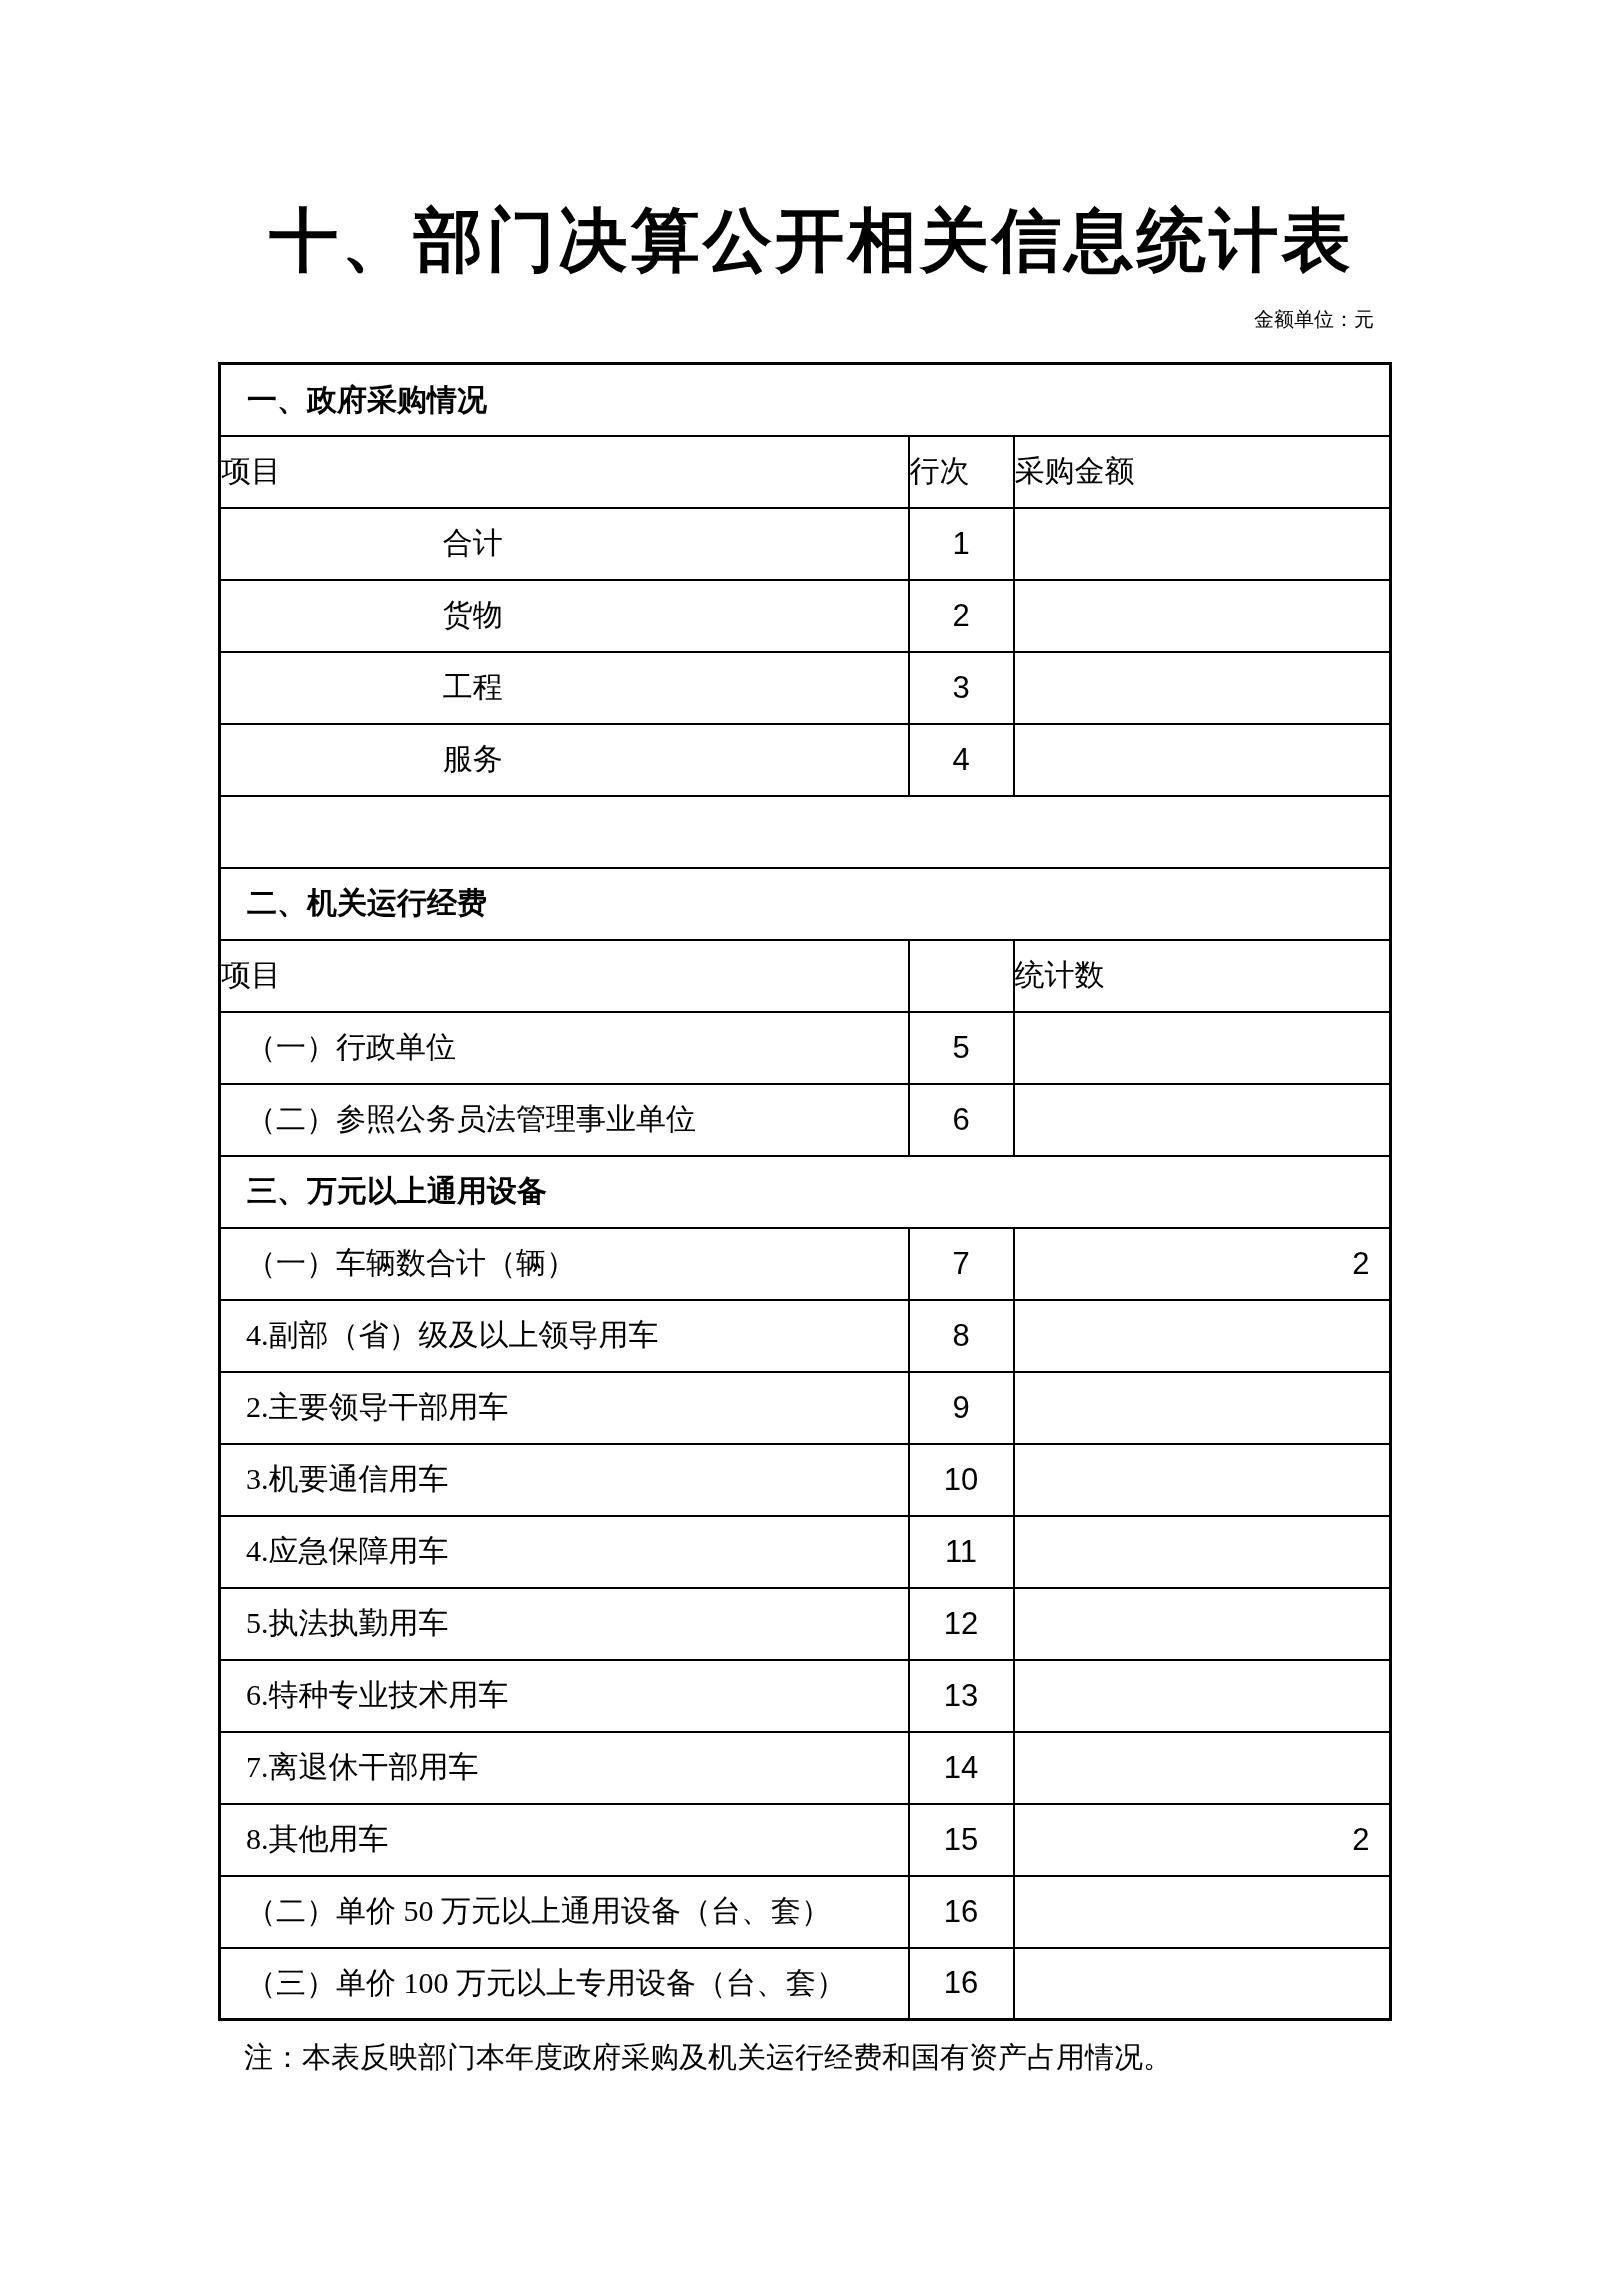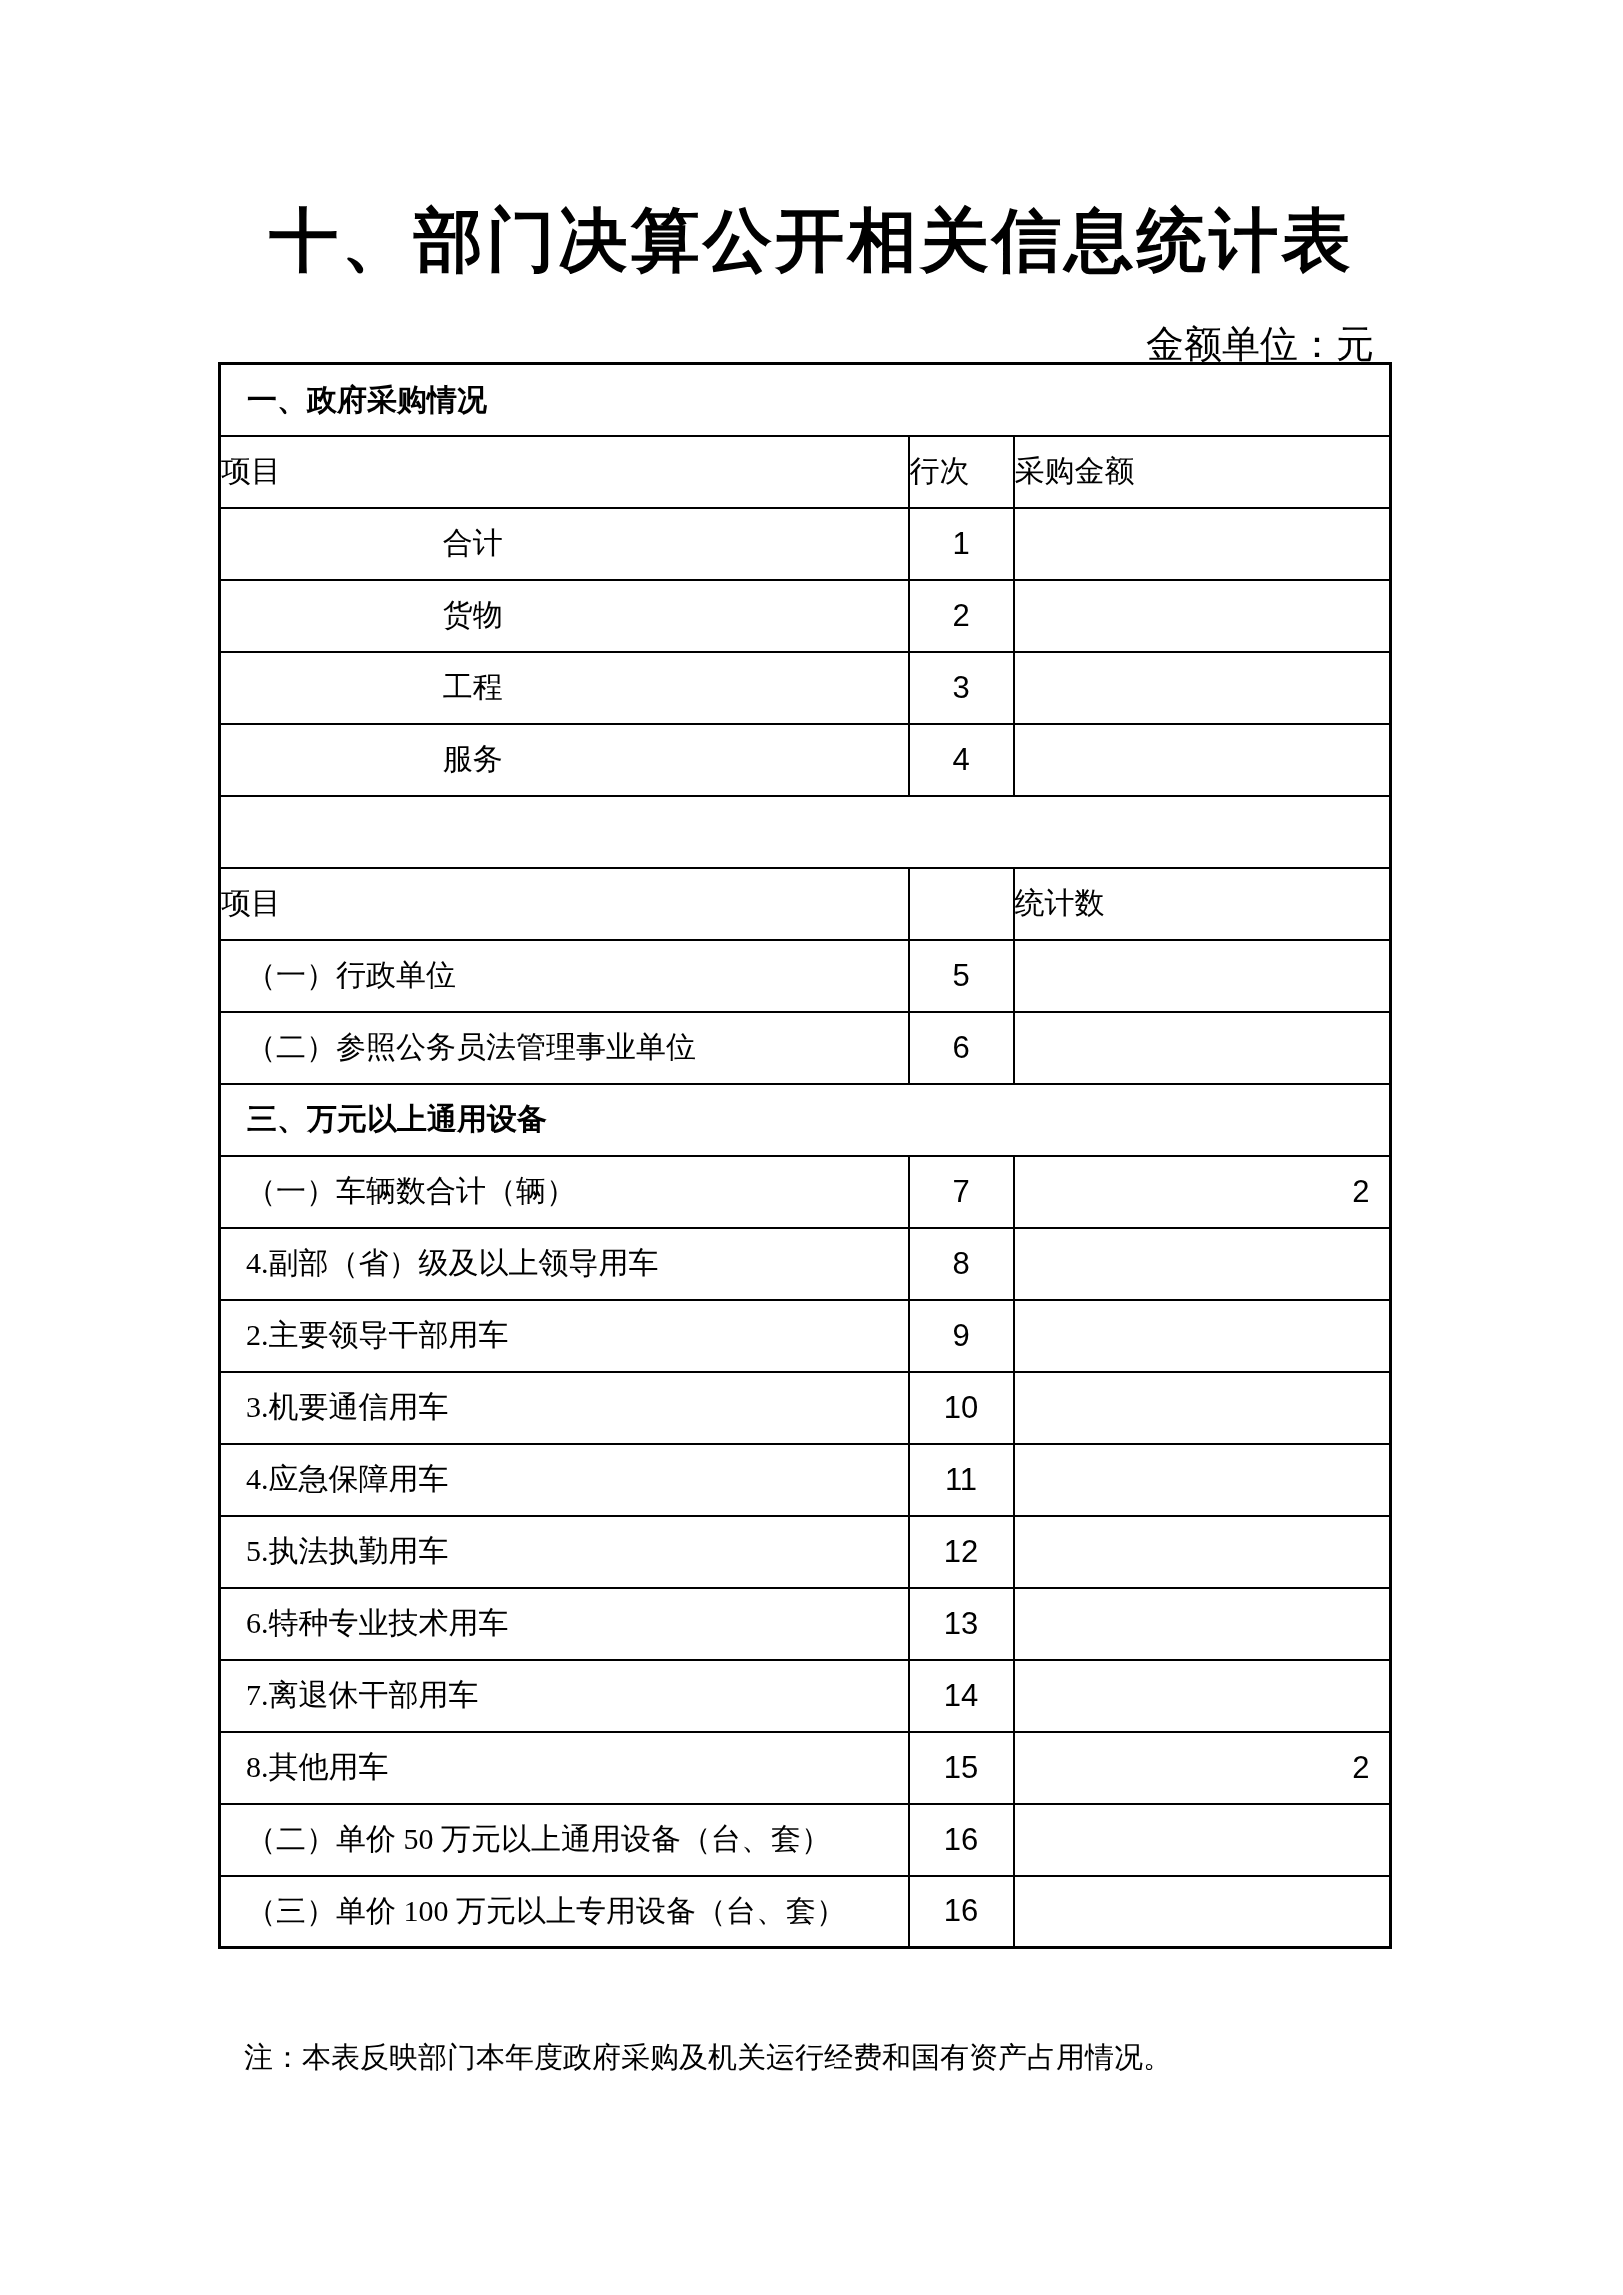--- a/index.html
+++ b/index.html
@@ -19,23 +19,23 @@
     width:100%;
     margin:0;
     text-align:center;
     font-size:69px;
     font-weight:bold;
     letter-spacing:3.3px;
     line-height:1.4;
   }
   .unit-label {
     position:absolute;
-    top:322px;
+    top:307px;
     right:249px;
-    font-size:38px;
+    font-size:20px;
     line-height:1.2;
   }
   table.stat-table {
     position:absolute;
     left:218px;
     top:362px;
     width:1170px;
     border-collapse:collapse;
     table-layout:fixed;
     border:3.3px solid #000;
@@ -126,20 +126,23 @@
           <td class="cell-value"></td>
         </tr>
         <tr class="row-data">
           <td class="cell-label align-center">服务</td>
           <td class="cell-line">4</td>
           <td class="cell-value"></td>
         </tr>
         <tr class="row-empty">
           <td colspan="3" class="cell-empty"></td>
         </tr>
+        <tr class="row-section">
+          <td colspan="3" class="cell-section">二、机关运行经费</td>
+        </tr>
         <tr class="row-header">
           <td class="cell-h cell-h-item">项目</td>
           <td class="cell-h cell-h-line"></td>
           <td class="cell-h cell-h-value">统计数</td>
         </tr>
         <tr class="row-data">
           <td class="cell-label align-left">（一）行政单位</td>
           <td class="cell-line">5</td>
           <td class="cell-value"></td>
         </tr>

